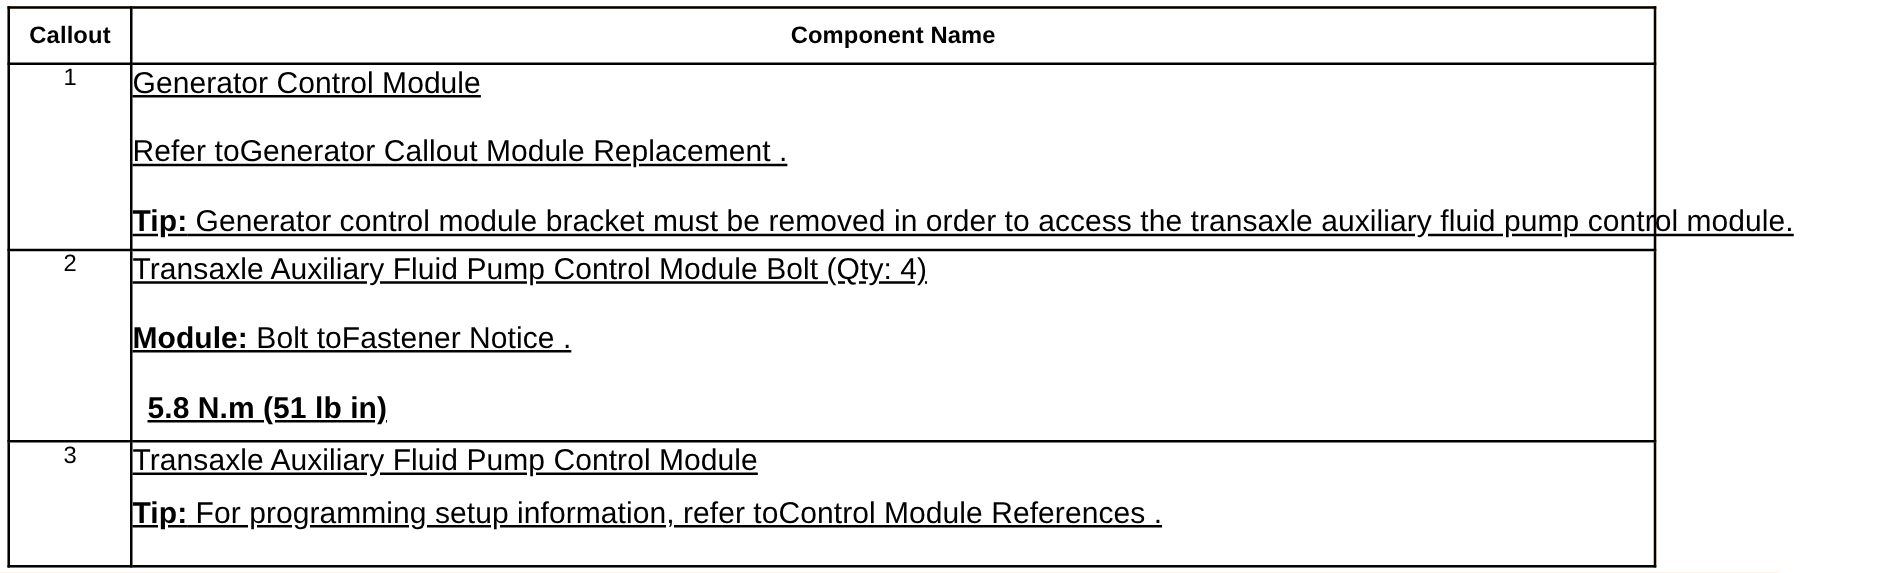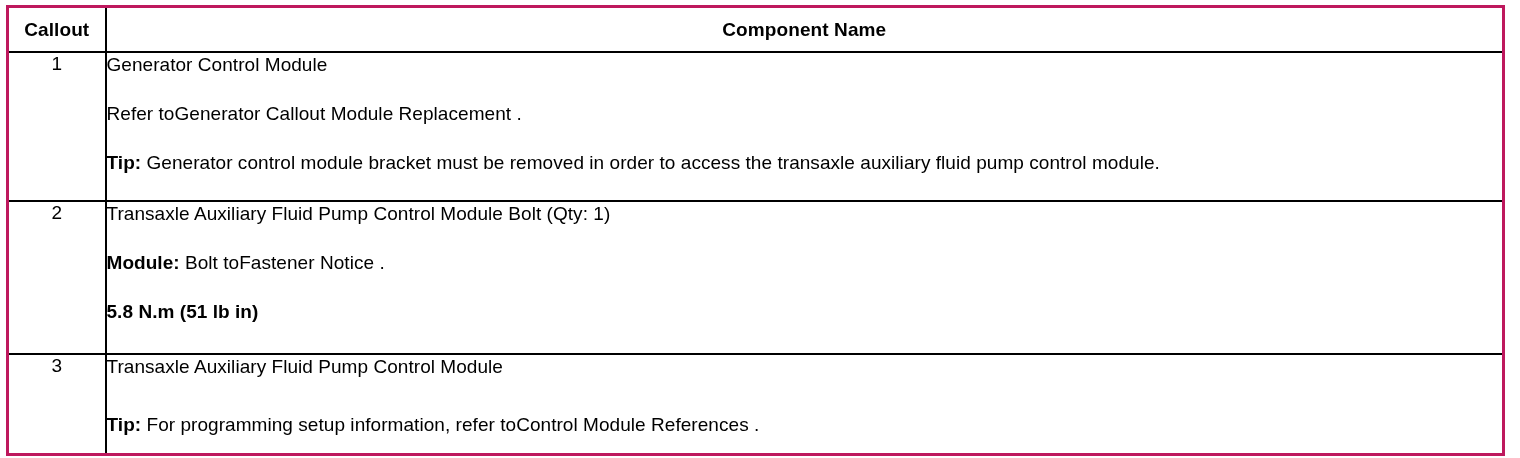--- a/index.html
+++ b/index.html
@@ -19,25 +19,25 @@
     position: relative;
     width: 1520px;
     height: 458px;
     background: #ffffff;
   }
 
   table.component-table {
     position: absolute;
     left: 6px;
     top: 5px;
-    width: 1499px;
+    width: 1319px;
     border-collapse: collapse;
     table-layout: fixed;
     background: #fdba74;
-    border: 3px solid #be185d;
+    border: 1px solid #be185d;
   }
 
   table.component-table td,
   table.component-table th {
     border: 2px solid #000000;
     padding: 0;
     vertical-align: top;
     background: #ffffff;
   }
 
@@ -70,38 +70,40 @@
   td.content-cell {
     padding: 12px 8px 12px 10px;
     vertical-align: top;
   }
 
   td.content-cell.row1 { height: 147px; }
   td.content-cell.row2 { height: 151px; }
   td.content-cell.row3 { height: 98px; }
 
   .para {
-    font-size: 19px;
+    font-size: 24px;
     line-height: 1.22;
     margin: 0 0 26px 0;
     white-space: nowrap;
     letter-spacing: 0.05px;
+    text-decoration: underline;
   }
   .para:last-child { margin-bottom: 0; }
 
   .lbl {
     font-weight: bold;
     text-align: right;
   }
 
   .para.all-bold {
     font-weight: bold;
+    margin-left: 12px;
   }
 
-  .row3 .para { margin-bottom: 35px; }
+  .row3 .para { margin-bottom: 13px; }
   .row3 .para:last-child { margin-bottom: 14px; }
 </style>
 </head>
 <body>
 
 <div class="sheet">
 
   <table class="component-table">
     <colgroup>
       <col class="col-callout">
@@ -129,21 +131,21 @@
           <p class="para">
             <span class="lbl">Tip:</span><span> Generator control module bracket must be removed in order to access the transaxle auxiliary fluid pump control module.</span>
           </p>
         </td>
       </tr>
 
       <tr>
         <td class="callout-cell">2</td>
         <td class="content-cell row2">
           <p class="para">
-            <span>Transaxle Auxiliary Fluid Pump Control Module Bolt (Qty: 1)</span>
+            <span>Transaxle Auxiliary Fluid Pump Control Module Bolt (Qty: 4)</span>
           </p>
           <p class="para">
             <span class="lbl">Module:</span><span> Bolt toFastener Notice .</span>
           </p>
           <p class="para all-bold">
             <span>5.8 N.m (51 lb in)</span>
           </p>
         </td>
       </tr>
 

